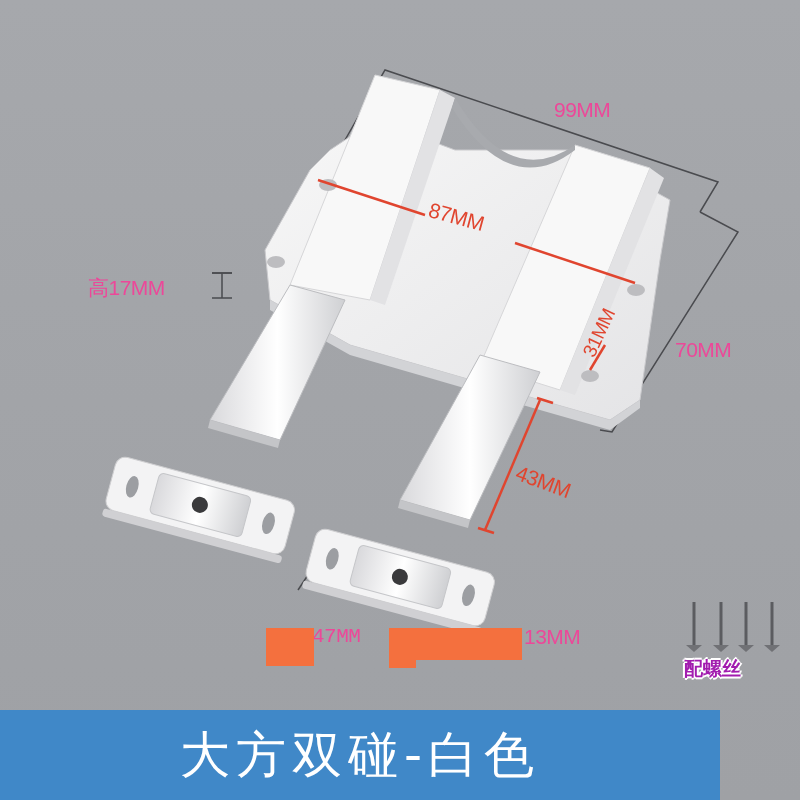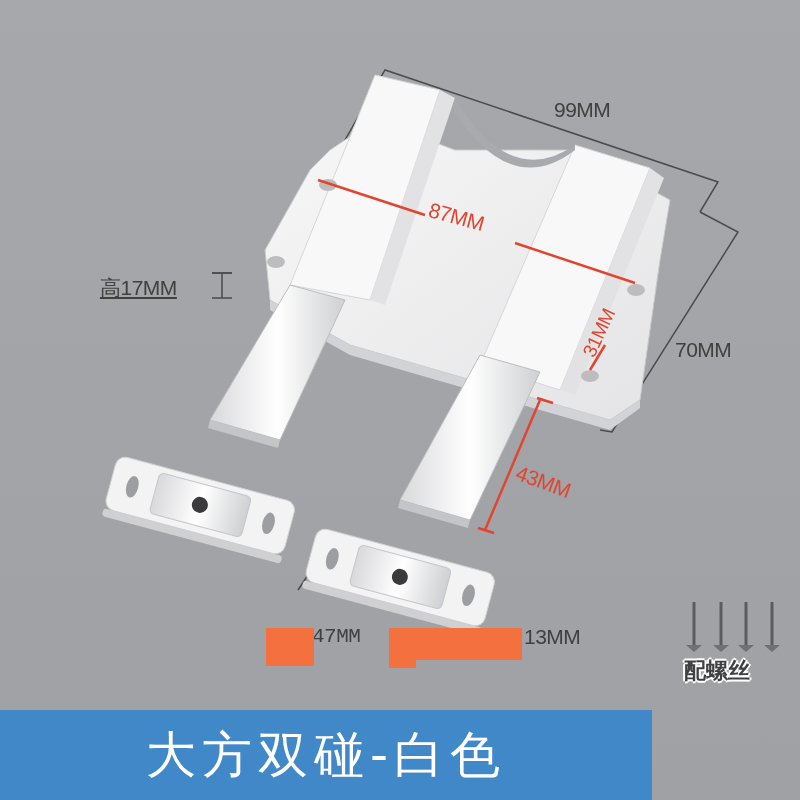--- a/index.html
+++ b/index.html
@@ -2,28 +2,28 @@
 <html><head>
 <meta charset="utf-8">
 <style>
   html,body{margin:0;padding:0;}
   body{width:800px;height:800px;position:relative;overflow:hidden;
        background:linear-gradient(180deg,#a6a8ac 0%,#a2a4a8 50%,#9fa1a5 100%);
        font-family:"Liberation Sans","DejaVu Sans",sans-serif;}
   .stage{position:absolute;left:0;top:0;width:800px;height:710px;}
   svg{position:absolute;left:0;top:0;}
   .lbl{position:absolute;white-space:nowrap;font-size:21px;letter-spacing:-0.5px;}
-  .dark{color:#404040;}
+  .dark{color:#ec4899;}
   .red{color:#e0452f;}
   .redact{position:absolute;background:#f4703e;}
-  .banner{position:absolute;left:0;top:710px;width:652px;height:90px;background:#4088c8;
+  .banner{position:absolute;left:0;top:710px;width:720px;height:90px;background:#4088c8;
           display:flex;align-items:center;justify-content:center;}
   .banner span{color:#fff;font-size:50px;font-family:"DejaVu Sans",sans-serif;letter-spacing:6px;}
-  .screws-label{position:absolute;left:684px;top:656px;font-size:22px;font-weight:bold;
-                color:#404040;font-family:"DejaVu Sans",sans-serif;
+  .screws-label{position:absolute;left:684px;top:656px;font-size:19px;font-weight:bold;
+                color:#a21caf;font-family:"DejaVu Sans",sans-serif;
                 text-shadow:2px 0 #fff,-2px 0 #fff,0 2px #fff,0 -2px #fff,1px 1px #fff,-1px -1px #fff;}
 </style>
 </head>
 <body>
 
 <div class="stage">
   <svg width="800" height="710" viewBox="0 0 800 710">
     <defs>
       <linearGradient id="plate" x1="0" y1="0" x2="1" y2="1">
         <stop offset="0" stop-color="#f7f7f7"></stop>
@@ -105,21 +105,21 @@
     <g fill="#707175">
       <polygon points="686,645 702,645 694,652"></polygon>
       <polygon points="713,645 729,645 721,652"></polygon>
       <polygon points="738,645 754,645 746,652"></polygon>
       <polygon points="764,645 780,645 772,652"></polygon>
     </g>
   </svg>
 
   <div class="lbl dark" style="left:554px;top:98px;">99MM</div>
   <div class="lbl red" style="left:428px;top:205px;transform:rotate(15deg);">87MM</div>
-  <div class="lbl dark" style="left:100px;top:274px;text-decoration:underline;">高17MM</div>
+  <div class="lbl dark" style="left:88px;top:274px;">高17MM</div>
   <div class="lbl dark" style="left:675px;top:338px;">70MM</div>
   <div class="lbl red" style="left:574px;top:322px;transform:rotate(-65deg);font-size:19px;">31MM</div>
   <div class="lbl red" style="left:515px;top:470px;transform:rotate(20deg);">43MM</div>
   <div class="lbl dark" style="left:312px;top:625px;font-family:Liberation Mono, monospace;">47MM</div>
   <div class="lbl dark" style="left:524px;top:625px;text-align:center;">13MM</div>
 
   <div class="redact" style="left:266px;top:628px;width:48px;height:38px;"></div>
   <div class="redact" style="left:389px;top:628px;width:133px;height:32px;"></div>
   <div class="redact" style="left:389px;top:658px;width:27px;height:10px;"></div>
 

